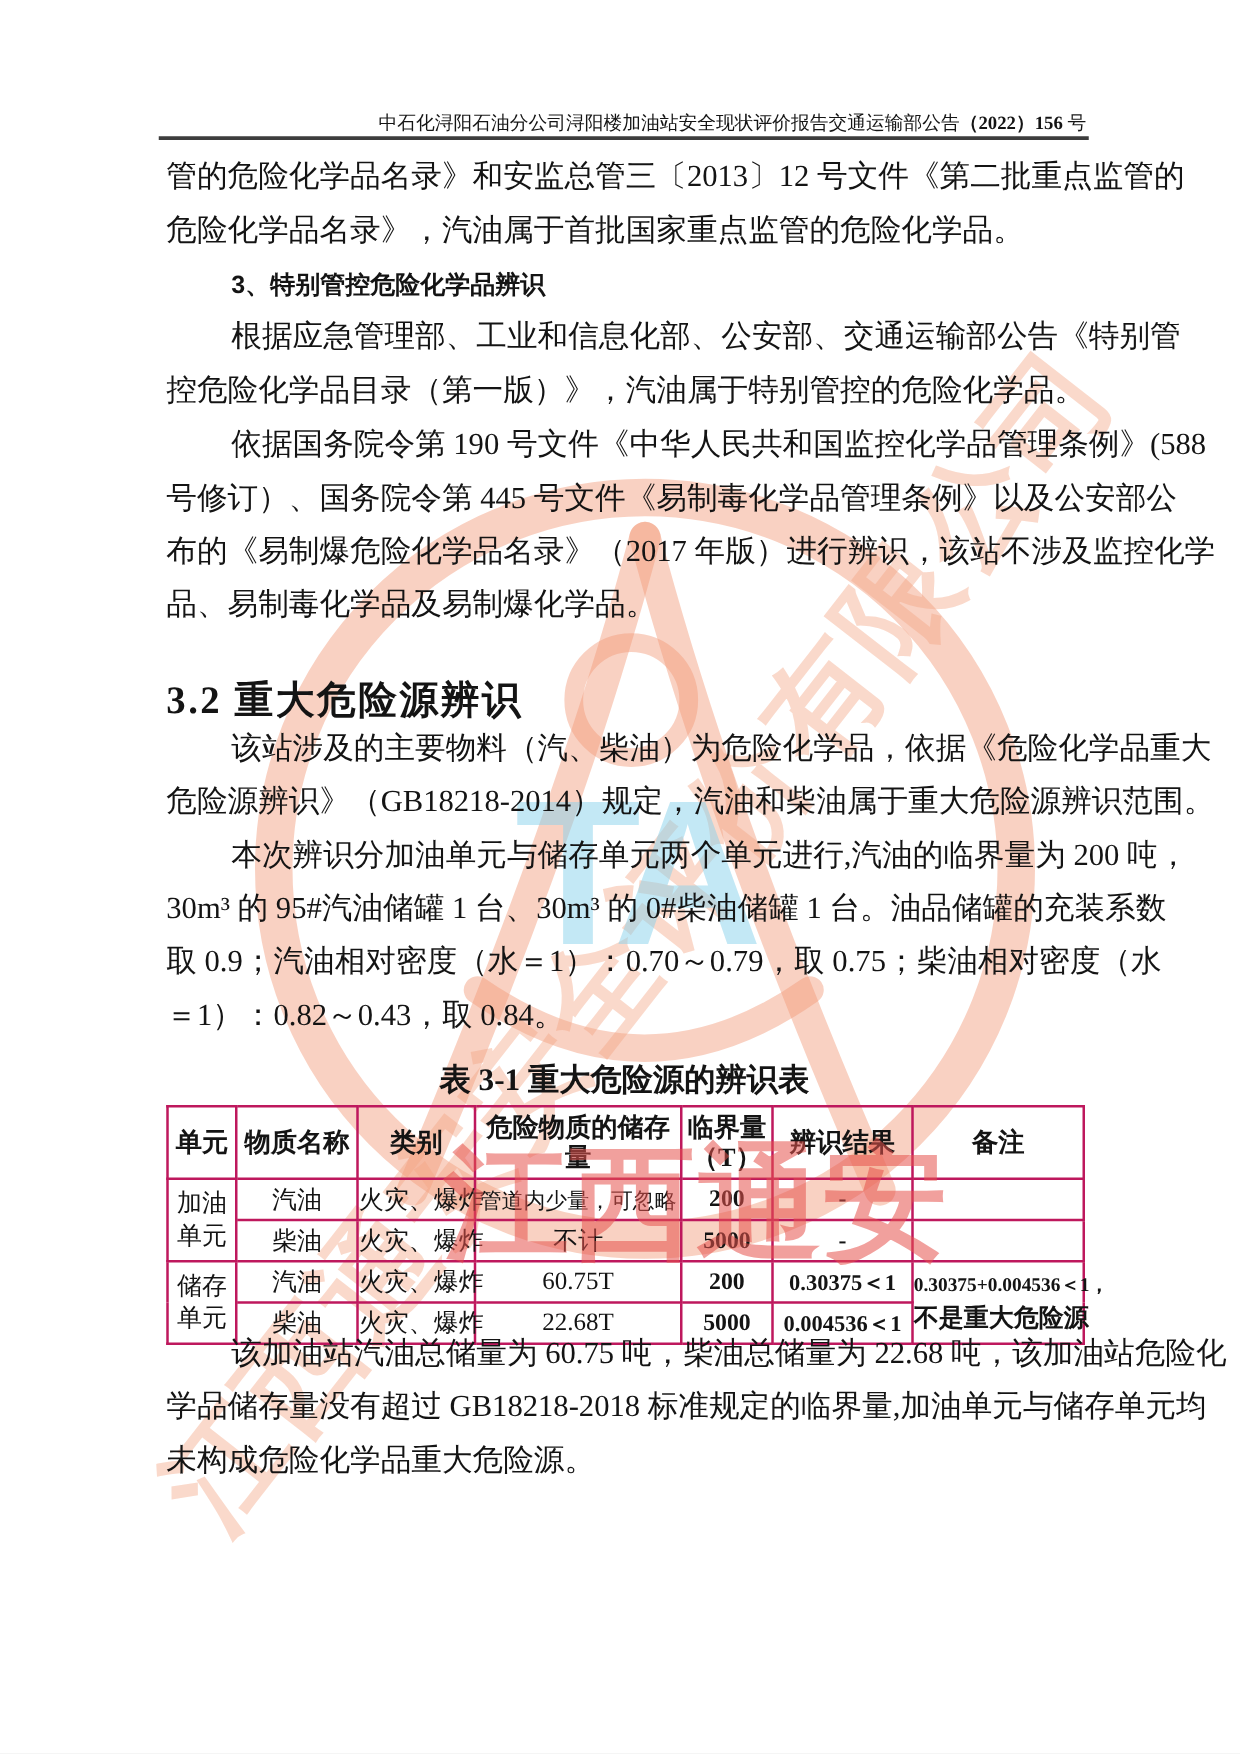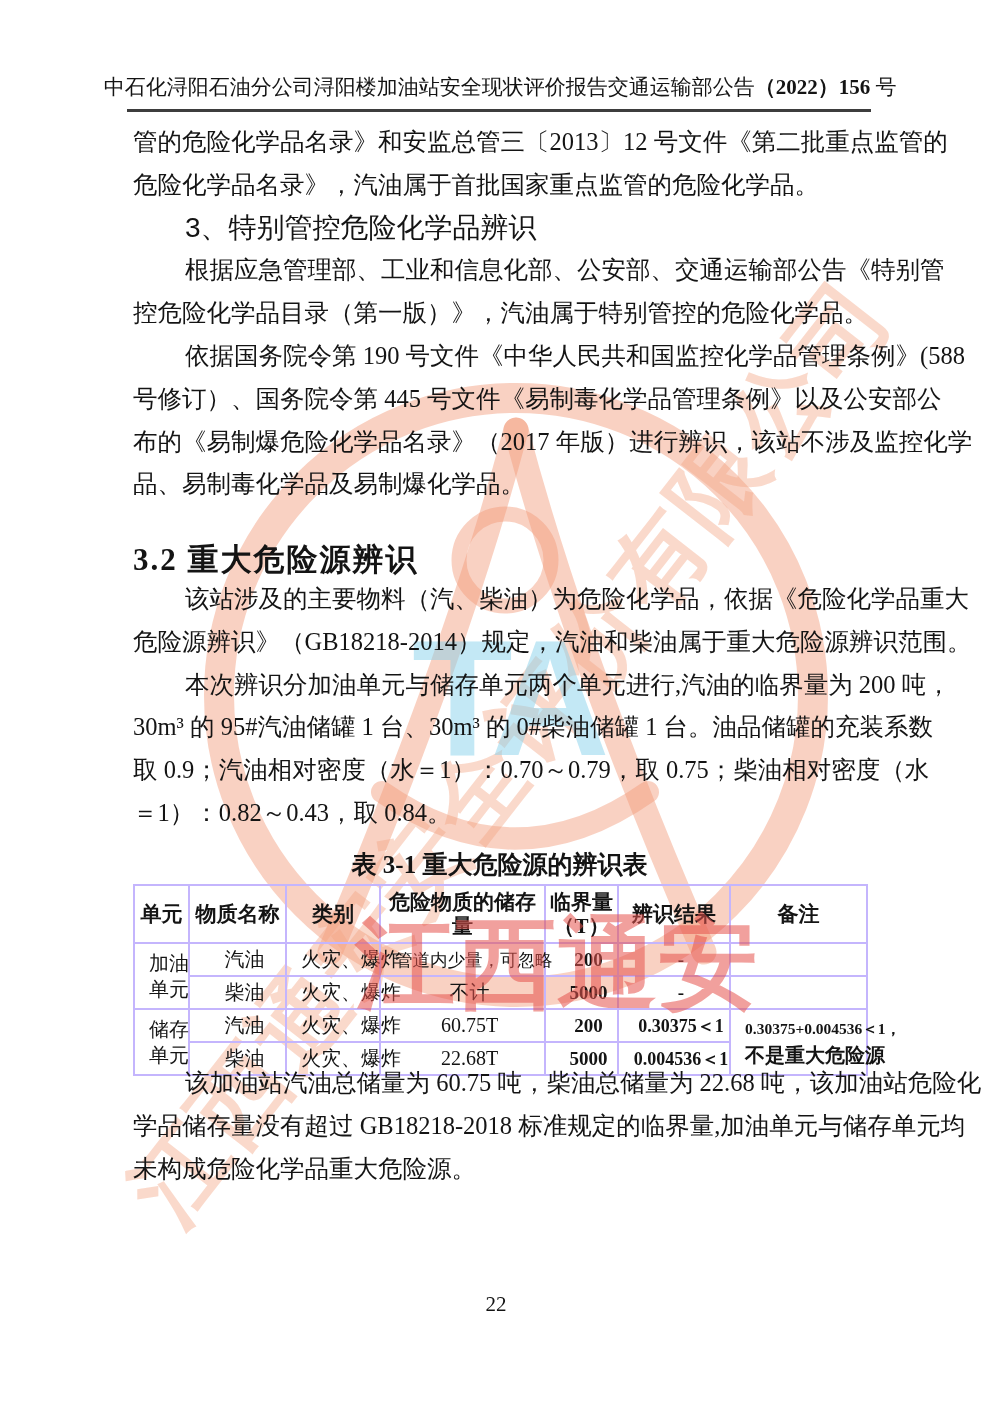--- a/index.html
+++ b/index.html
@@ -1,40 +1,40 @@
 <!DOCTYPE html>
 <html><head>
 <meta charset="utf-8">
 <style>
   html,body{margin:0;padding:0;background:#e8e8e8;}
   .page{position:relative;width:992px;height:1403px;margin:0 auto;background:#ffffff;
         font-family:"Liberation Serif",serif;color:#141414;overflow:hidden;}
   
-  .hdr{position:absolute;left:131px;top:76px;width:738px;display:flex;
-       justify-content:center;font-size:21px;line-height:22px;white-space:nowrap;z-index:3;}
+  .hdr{position:absolute;left:131px;top:88px;width:738px;display:flex;
+       justify-content:flex-end;font-size:15px;line-height:22px;white-space:nowrap;z-index:3;}
   .hdr .bold{font-weight:700;}
   .hdr-rule{position:absolute;left:127px;top:109px;width:744px;height:3px;background:#3d3d3d;z-index:3;}
   
   .textblock{position:absolute;left:133px;width:736px;z-index:3;}
   .line{height:42.8px;line-height:42.8px;font-size:24.5px;white-space:nowrap;
         text-align:justify;text-align-last:justify;}
   .line.nojust{text-align:left;text-align-last:left;}
   .line.indent{padding-left:52px;}
-  .line.hei{font-family:"Liberation Sans",sans-serif;font-weight:400;font-size:28px;text-align:center;}
+  .line.hei{font-family:"Liberation Sans",sans-serif;font-weight:700;font-size:20px;text-align:center;}
   .red{color:#e03131;}
   .heading32{position:absolute;left:133px;top:540px;width:736px;z-index:3;
              font-weight:700;font-size:31px;line-height:40px;letter-spacing:2px;}
   .caption{position:absolute;left:133px;top:849px;width:733px;z-index:3;text-align:center;
            font-weight:700;font-size:25px;line-height:32px;}
   
   .tblwrap{position:absolute;left:133px;top:884px;z-index:3;}
   table{border-collapse:collapse;table-layout:fixed;width:733px;background:transparent;}
-  th,td{border:2px solid #c4b5fd;text-align:center;vertical-align:middle;padding:0;overflow:visible;margin-top:33px;}
+  th,td{border:2px solid #be185d;text-align:center;vertical-align:middle;padding:0;overflow:visible;margin-top:33px;}
   th{font-size:21px;font-weight:700;line-height:24px;height:56px;}
-  td{font-size:20px;height:31px;white-space:nowrap;padding-left:14px;}
+  td{font-size:20px;height:31px;white-space:nowrap;}
   td.num{font-weight:700;font-size:19px;}
   td.res{font-weight:700;font-size:18px;}
   td.tight{font-size:17.5px;}
   td.unitcell div{line-height:26px;font-size:20px;}
   td.remarkcell div.l1{font-weight:700;font-size:15.5px;line-height:26px;}
   td.remarkcell div.l2{font-weight:700;font-size:20px;line-height:26px;
                        font-family:"Liberation Sans",sans-serif;}
   
   .pageno{position:absolute;left:0;top:1292px;width:100%;text-align:center;
           font-size:21px;z-index:3;}
@@ -170,14 +170,13 @@
     </tbody>
       </table>
   </div>
 
   <div id="sec-part3" class="textblock" style="top:1062px">
       <div class="line indent">该加油站汽油总储量为 60.75 吨，柴油总储量为 22.68 吨，该加油站危险化</div>
       <div class="line">学品储存量没有超过 GB18218-2018 标准规定的临界量,加油单元与储存单元均</div>
       <div class="line nojust">未构成危险化学品重大危险源。</div>
     </div>
 
-  <div class="pageno">22</div>
 </div>
 
 </body></html>

